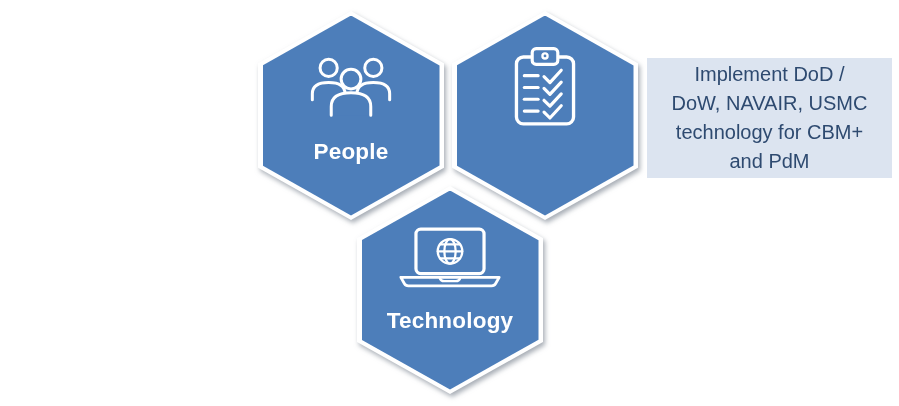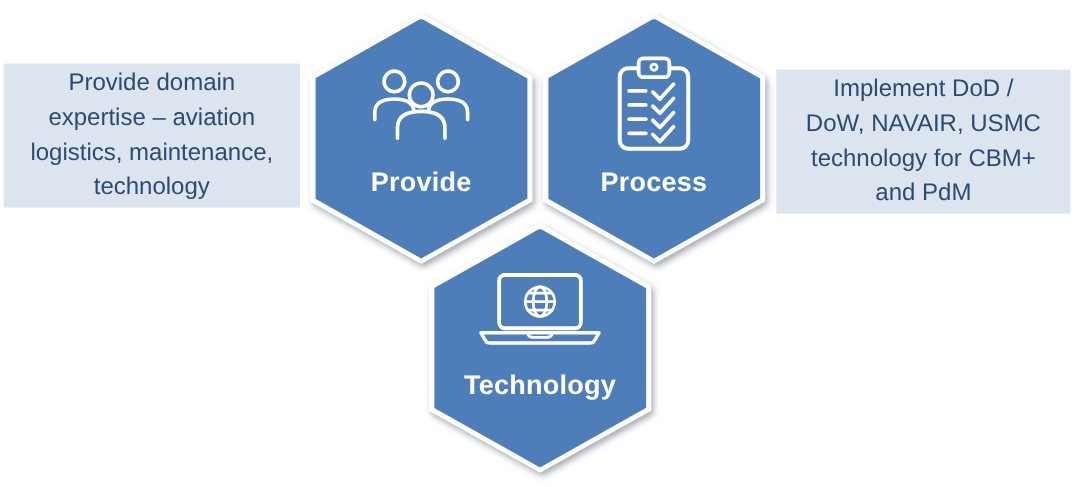--- a/index.html
+++ b/index.html
@@ -93,26 +93,20 @@
   }
   .callout-people     { left: 3px;   top: 53px;  width: 247px; height: 120px; }
   .callout-process    { left: 647px; top: 58px;  width: 245px; height: 120px; }
   .callout-technology { left: 552px; top: 229px; width: 345px; height: 126px; }
 </style>
 </head>
 <body>
 
 <div class="canvas">
 
-  <div class="callout callout-people">
-    <div class="callout-text">Provide domain
-expertise – aviation
-logistics, maintenance,
-technology</div>
-  </div>
 
   <div class="callout callout-process">
     <div class="callout-text">Implement DoD /
 DoW, NAVAIR, USMC
 technology for CBM+
 and PdM</div>
   </div>
 
 
   <div class="hex-wrap hex-people">
@@ -121,42 +115,41 @@
     <div class="hex-content">
       <svg class="hex-icon" width="86" height="67" viewBox="0 0 100 78">
         <circle class="st" cx="24" cy="15" r="10" stroke-width="3.5"></circle>
         <path class="st" d="M5 52 V45 Q5 32 24 32 Q43 32 43 45 V50" stroke-width="3.5"></path>
         <circle class="st" cx="76" cy="15" r="10" stroke-width="3.5"></circle>
         <path class="st" d="M57 50 V45 Q57 32 76 32 Q95 32 95 45 V52" stroke-width="3.5"></path>
         <circle class="st bg" cx="50" cy="28" r="11.5" stroke-width="3.5"></circle>
         <path class="bg" d="M27 70 V60 Q27 44 50 44 Q73 44 73 60 V70 Z"></path>
         <path class="st" d="M27 70 V60 Q27 44 50 44 Q73 44 73 60 V70" stroke-width="3.5"></path>
       </svg>
-      <div class="hex-label">Provide</div>
+      <div class="hex-label">People</div>
     </div>
   </div>
 
   <div class="hex-wrap hex-process">
     <div class="hex-outer"></div>
     <div class="hex-inner"></div>
     <div class="hex-content">
       <svg class="hex-icon" width="63" height="81" viewBox="0 0 64 82">
         <rect class="st" x="3" y="11" width="58" height="68" rx="7" stroke-width="3.4"></rect>
         <rect class="st bg" x="19" y="2.5" width="26" height="16" rx="4" stroke-width="3.2"></rect>
         <circle class="st" cx="32" cy="10" r="2.6" stroke-width="2.4"></circle>
         <path class="st" d="M11 30 H25" stroke-width="3.2"></path>
         <path class="st" d="M31 31 l6 6 l11.5 -12.5" stroke-width="3.2"></path>
         <path class="st" d="M11 42 H25" stroke-width="3.2"></path>
         <path class="st" d="M31 43 l6 6 l11.5 -12.5" stroke-width="3.2"></path>
         <path class="st" d="M11 54 H25" stroke-width="3.2"></path>
         <path class="st" d="M31 55 l6 6 l11.5 -12.5" stroke-width="3.2"></path>
         <path class="st" d="M11 66 H25" stroke-width="3.2"></path>
         <path class="st" d="M31 67 l6 6 l11.5 -12.5" stroke-width="3.2"></path>
       </svg>
-      <div class="hex-label">Process</div>
     </div>
   </div>
 
   <div class="hex-wrap hex-technology">
     <div class="hex-outer"></div>
     <div class="hex-inner"></div>
     <div class="hex-content">
       <svg class="hex-icon" width="104" height="61" viewBox="0 0 110 64">
         <rect class="st" x="19" y="2" width="72" height="47" rx="5" stroke-width="3.4"></rect>
         <circle class="st" cx="55" cy="25.5" r="13" stroke-width="2.4"></circle>

